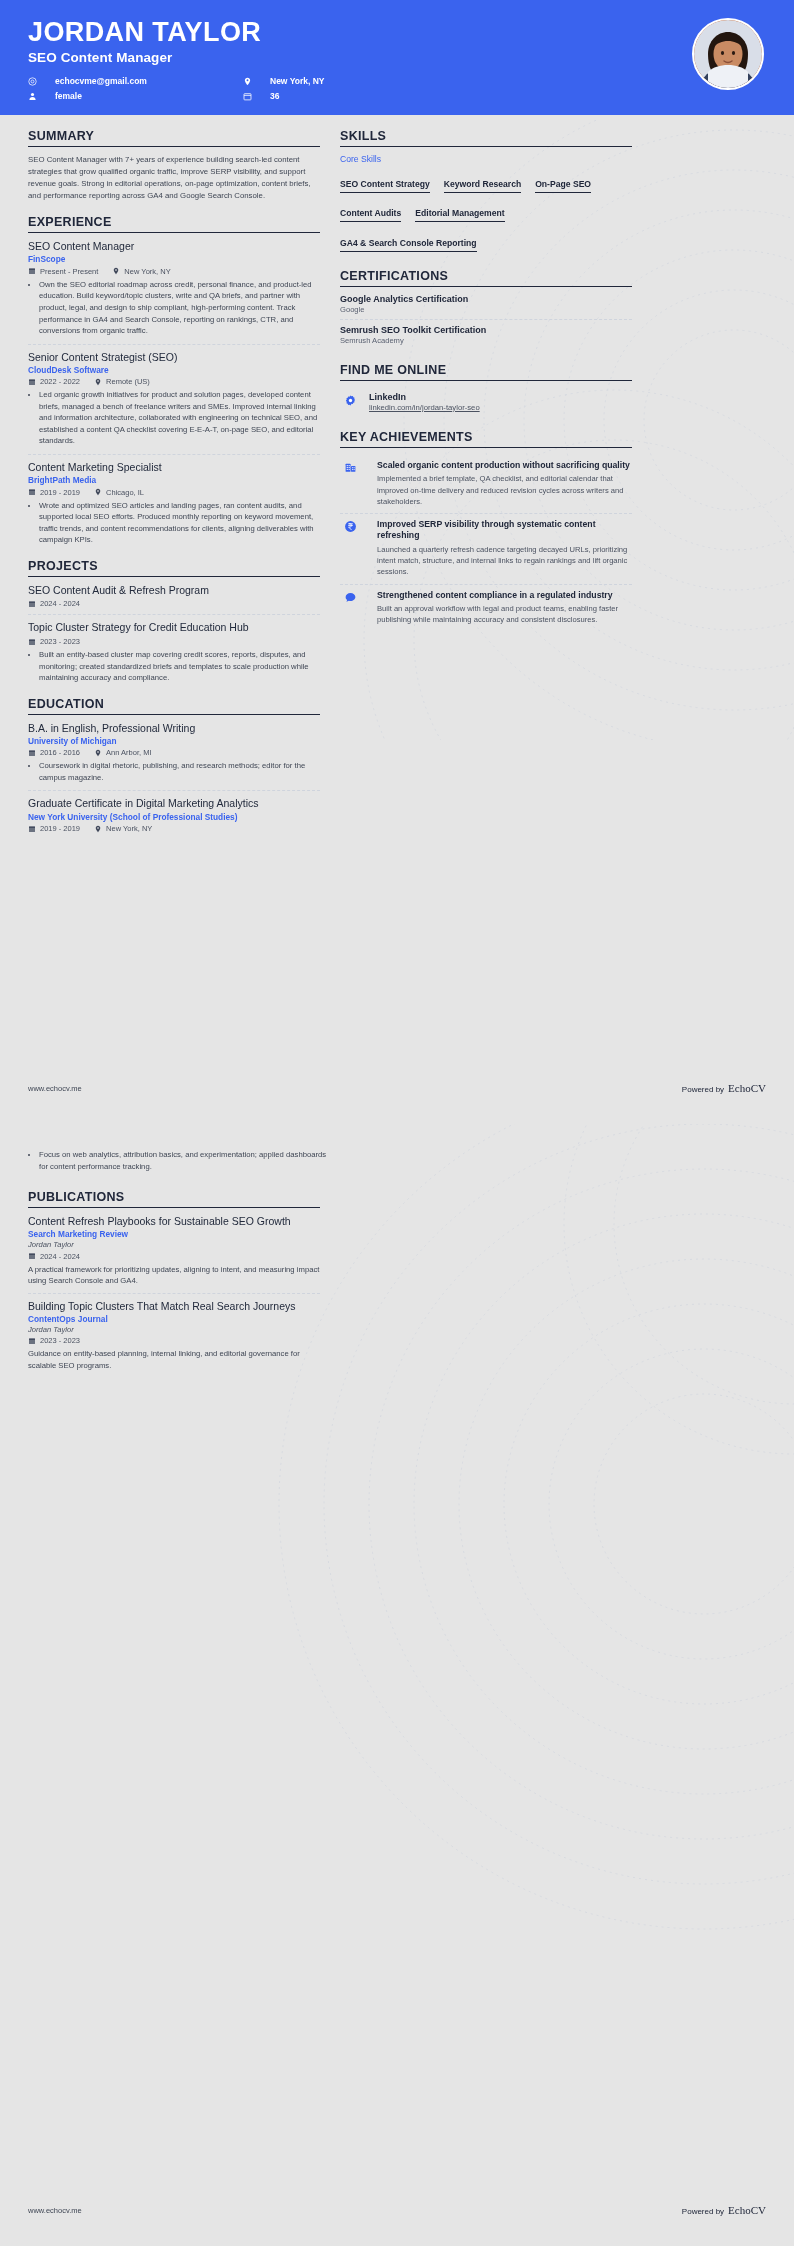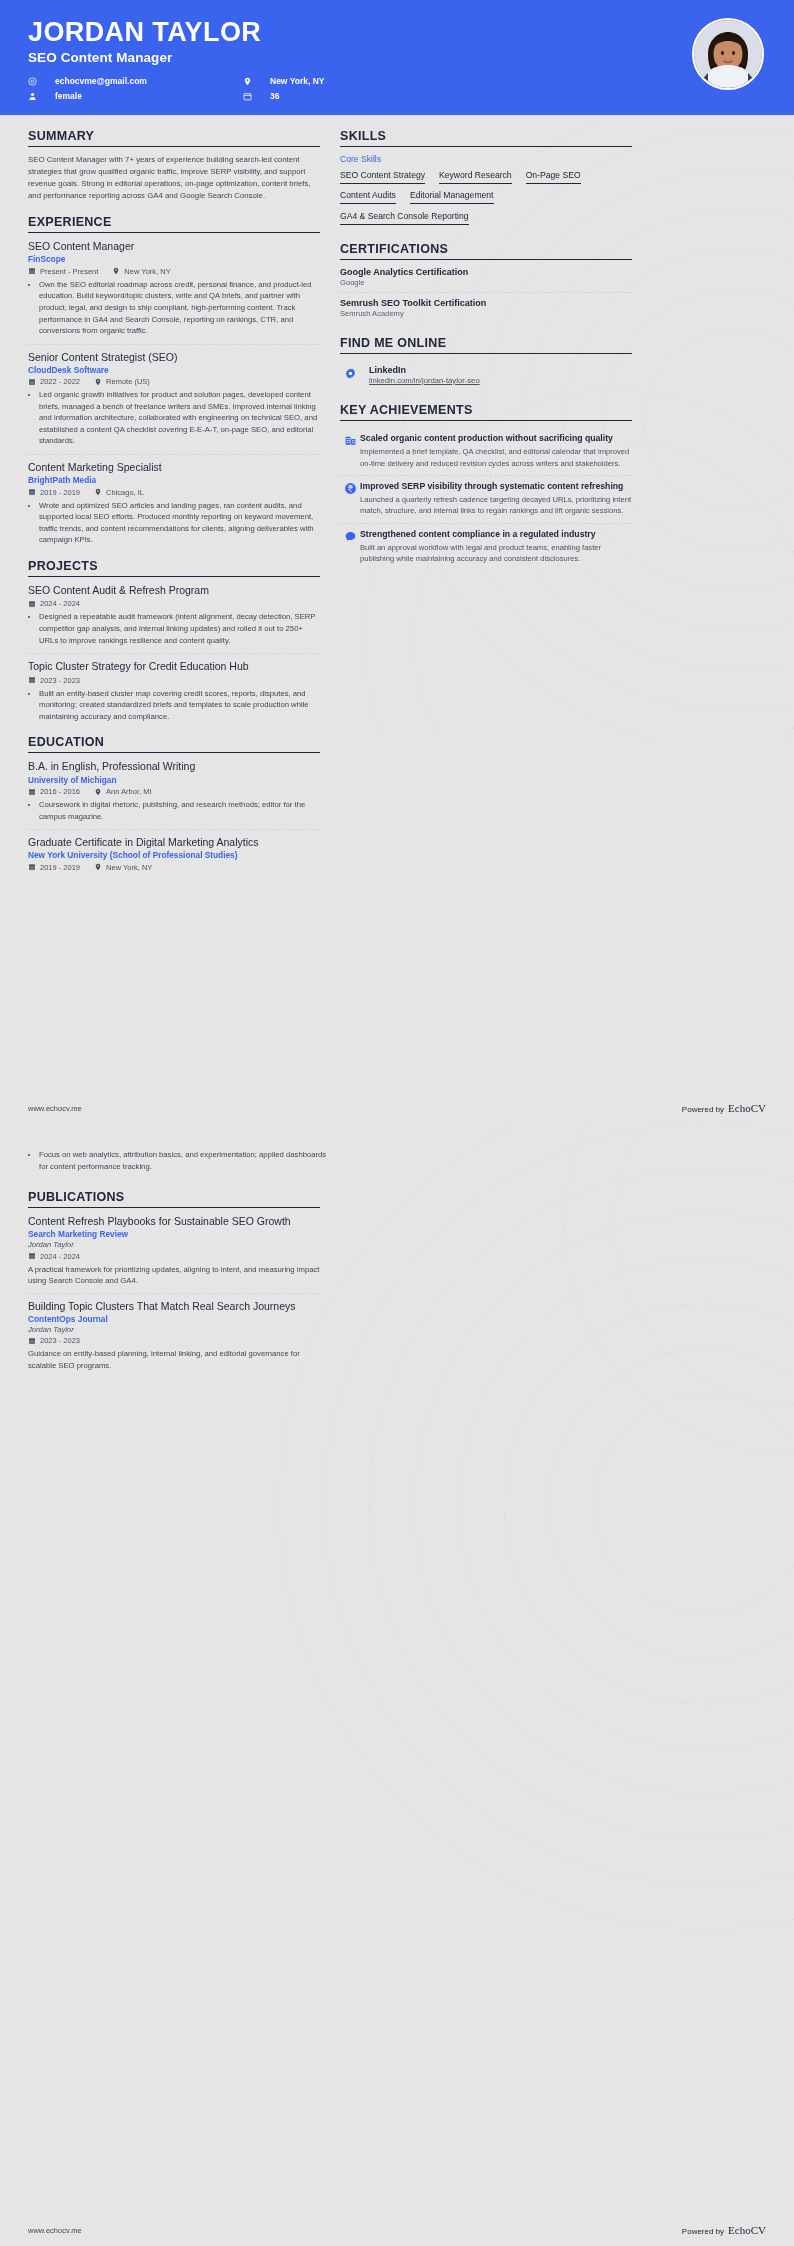--- a/index.html
+++ b/index.html
@@ -60,47 +60,47 @@
   .meta-item svg { display:block; }
   ul.bullets { margin:3px 0 0 11px; }
   ul.bullets li { font-size:7.7px; line-height:1.5; color:#3f4654; margin-bottom:1px; }
   .entry-desc { font-size:7.7px; line-height:1.5; color:#3f4654; margin-top:3px; }
   .pub-author { font-size:7.6px; font-style:italic; color:#4b5261; margin-top:1px; }
 
   
   .skills-group-label { font-size:8.6px; font-weight:normal; color:#3a63ee; margin-bottom:3px; }
   .skills-rows { display:flex; flex-wrap:wrap; gap:0 14px; }
   .skill-chip {
-    font-size:8.6px; font-weight:normal; color:#20273a; padding:2.5px 0 3px 0;
-    border-bottom:1.3px solid #20273a; margin-bottom:4px;
+    font-size:8.6px; font-weight:bold; color:#20273a; padding:2.5px 0 3px 0;
+    border-bottom:1.3px solid #20273a; margin-bottom:4px;margin-top:9px;
   }
 
   
   .cert { padding-bottom:5px; margin-bottom:5px; border-bottom:1px dashed #cfd4dd; }
   .cert:last-child { border-bottom:none; }
   .cert-name { font-size:9px; font-weight:bold; color:#20273a; }
   .cert-issuer { font-size:7.6px; color:#5b6272; margin-top:1px; }
 
   
   .link-row { display:flex; gap:9px; align-items:flex-start; padding:4px 0 5px 0; border-bottom:1px dashed #cfd4dd; }
   .link-row:last-child { border-bottom:none; }
   .link-ico { width:20px; flex:0 0 20px; display:flex; justify-content:center; padding-top:2px; }
   .link-label { font-size:9px; font-weight:bold; color:#20273a; }
   .link-url { font-size:7.7px; color:#4b5261; margin-top:1.5px;text-decoration:underline; }
 
   
-  .ach { display:flex; gap:0; padding:5px 0 6px 0; border-bottom:1px dashed #cfd4dd; }
+  .ach { display:flex; gap:17px; padding:5px 0 6px 0; border-bottom:1px dashed #cfd4dd; }
   .ach:last-child { border-bottom:none; }
   .ach-ico { width:20px; flex:0 0 20px; display:flex; justify-content:center; padding-top:1px; }
   .ach-title { font-size:8.7px; font-weight:bold; color:#20273a; line-height:1.28; }
   .ach-desc { font-size:7.6px; line-height:1.5; color:#4b5261; margin-top:2px; }
 
   
   .footer {
-    position:absolute; left:0; right:0; bottom:10px; padding:0 28px;
+    position:absolute; left:0; right:0; bottom:30px; padding:0 28px;
     display:flex; justify-content:space-between; align-items:center; z-index:3;
   }
   .footer-left { font-size:7.5px; color:#3f4654; }
   .footer-right { font-size:8px; color:#20273a; display:flex; align-items:baseline; gap:4px; }
   .footer-brand { font-size:11px; color:#20273a; font-family:"Liberation Serif", serif; }
 
   .page2 .content2 { padding:22px 28px 0 28px; width:340px; position:relative; z-index:2; }
 </style>
 </head>
 <body>
@@ -280,23 +280,20 @@
           <div class="entry-title">SEO Content Audit &amp; Refresh Program</div>
           <div class="entry-meta">
             <span class="meta-item">
               <svg width="8" height="8" viewBox="0 0 16 16">
                   <rect x="2" y="3.2" width="12" height="10.6" rx="1" fill="#6b7280"></rect>
                   <rect x="2" y="3.2" width="12" height="2.6" fill="#40485a"></rect>
                 </svg>
               <span>2024 - 2024</span>
             </span>
           </div>
-          <ul class="bullets">
-            <li>Designed a repeatable audit framework (intent alignment, decay detection, SERP competitor gap analysis, and internal linking updates) and rolled it out to 250+ URLs to improve rankings resilience and content quality.</li>
-          </ul>
         </div>
 
         <div class="entry">
           <div class="entry-title">Topic Cluster Strategy for Credit Education Hub</div>
           <div class="entry-meta">
             <span class="meta-item">
               <svg width="8" height="8" viewBox="0 0 16 16">
                   <rect x="2" y="3.2" width="12" height="10.6" rx="1" fill="#6b7280"></rect>
                   <rect x="2" y="3.2" width="12" height="2.6" fill="#40485a"></rect>
                 </svg>

